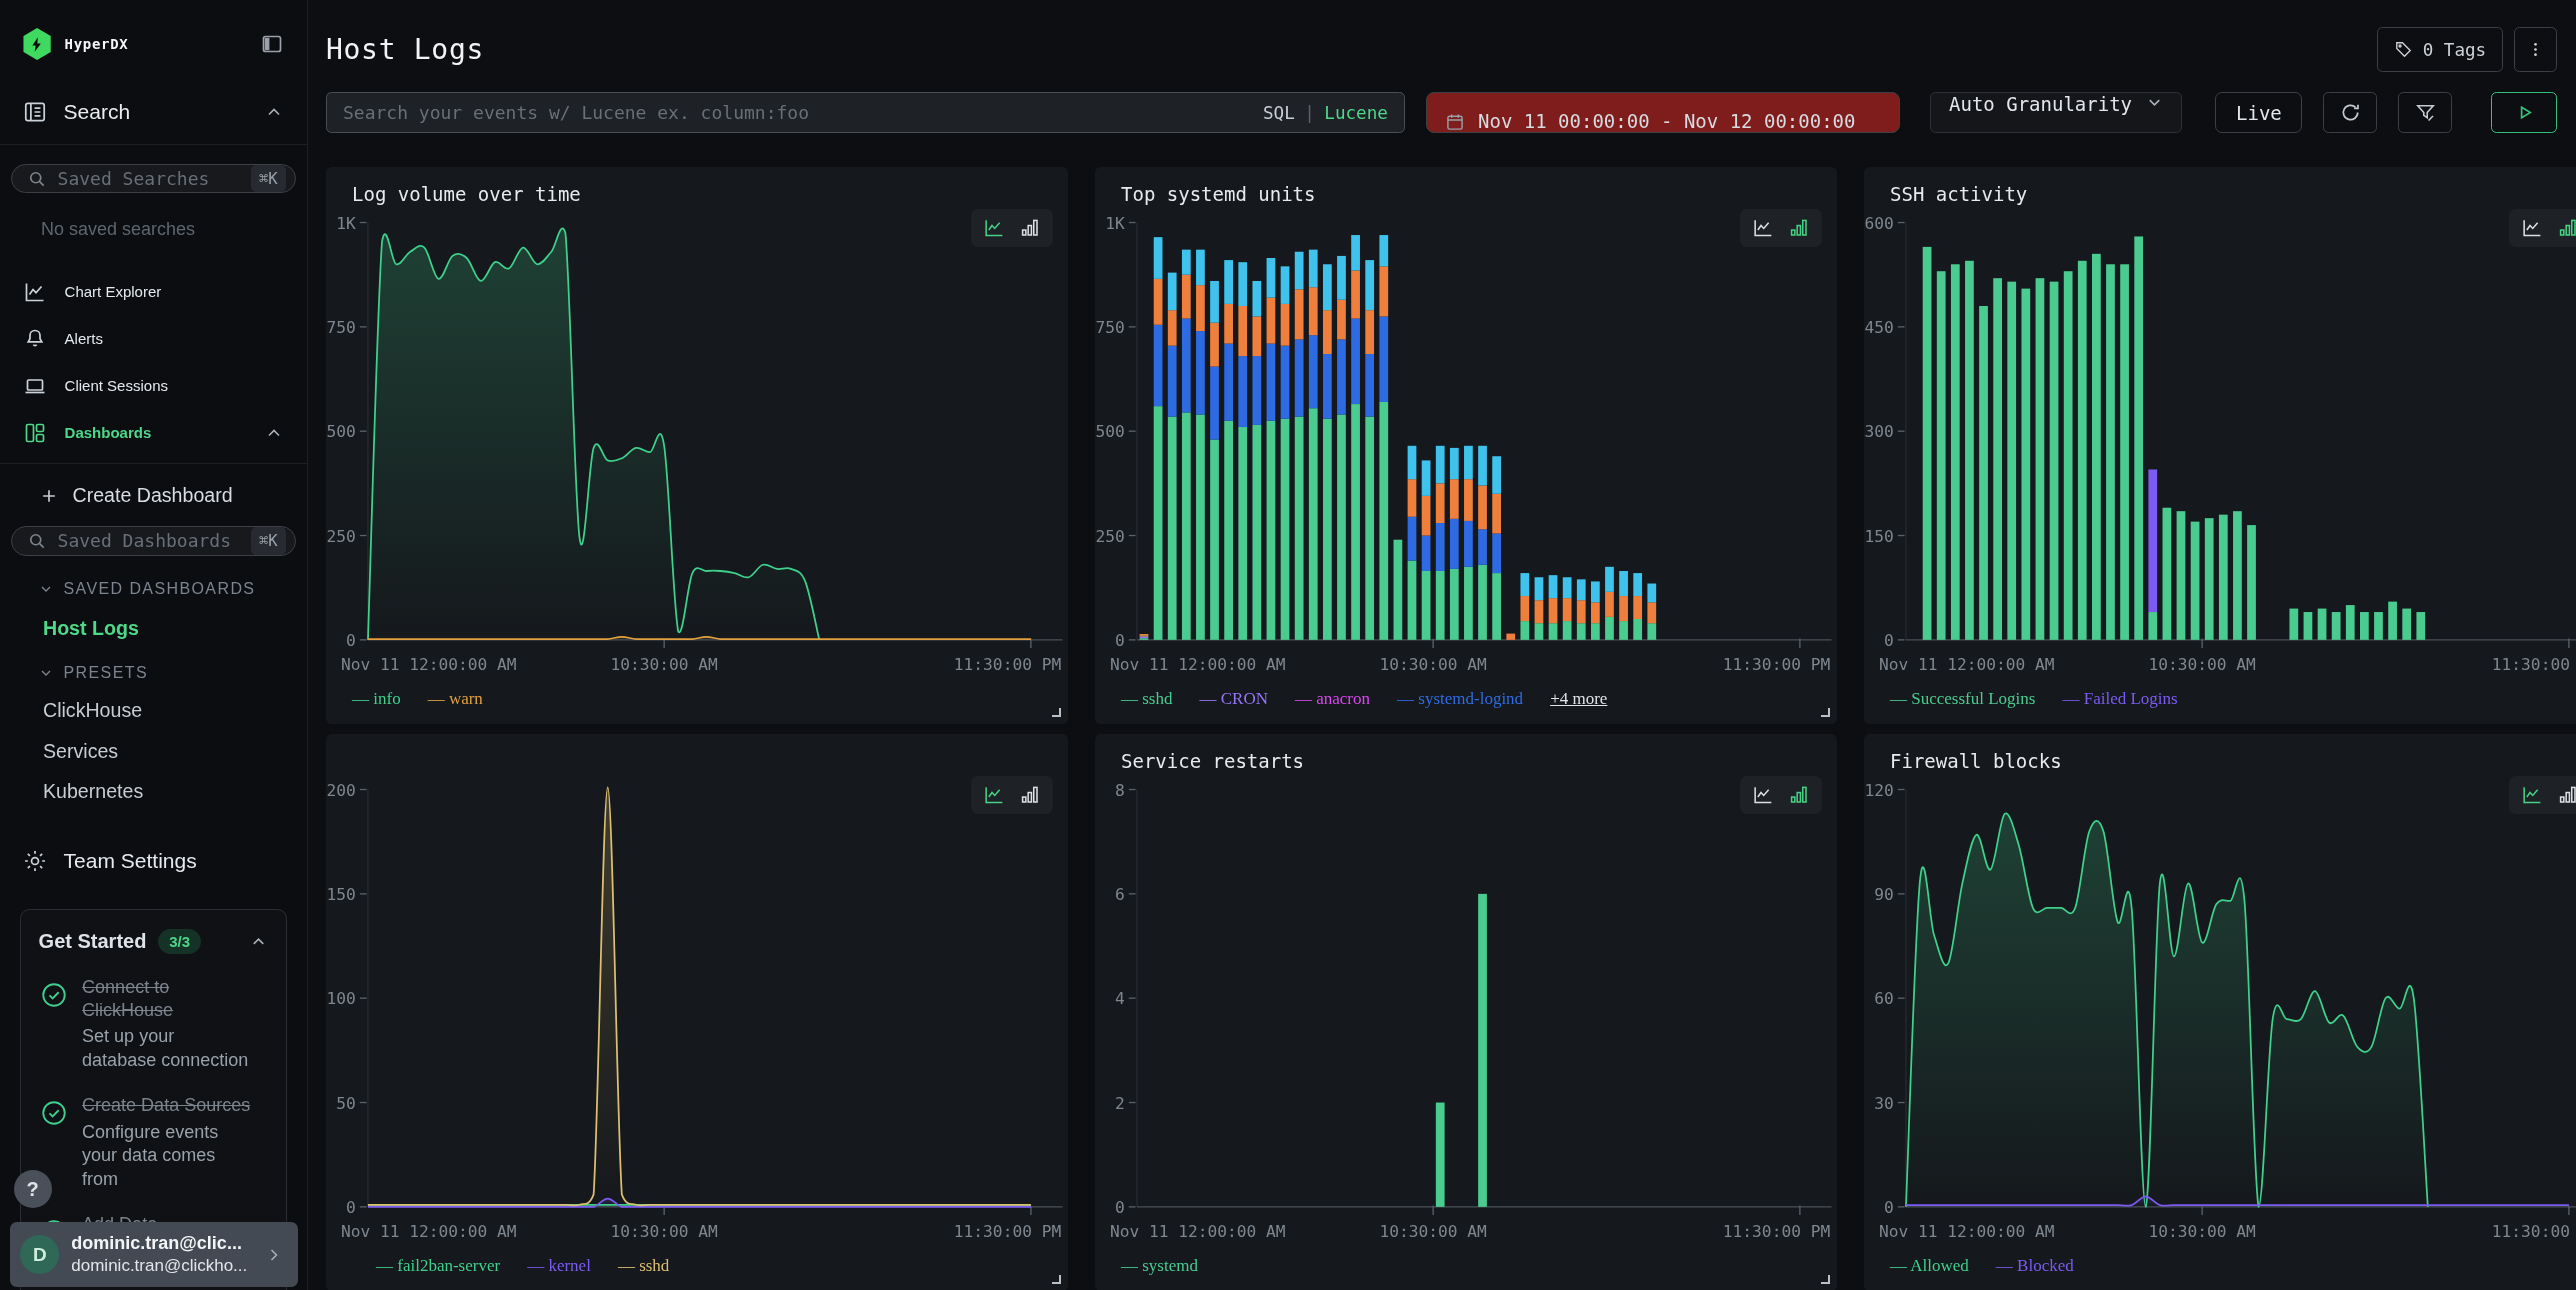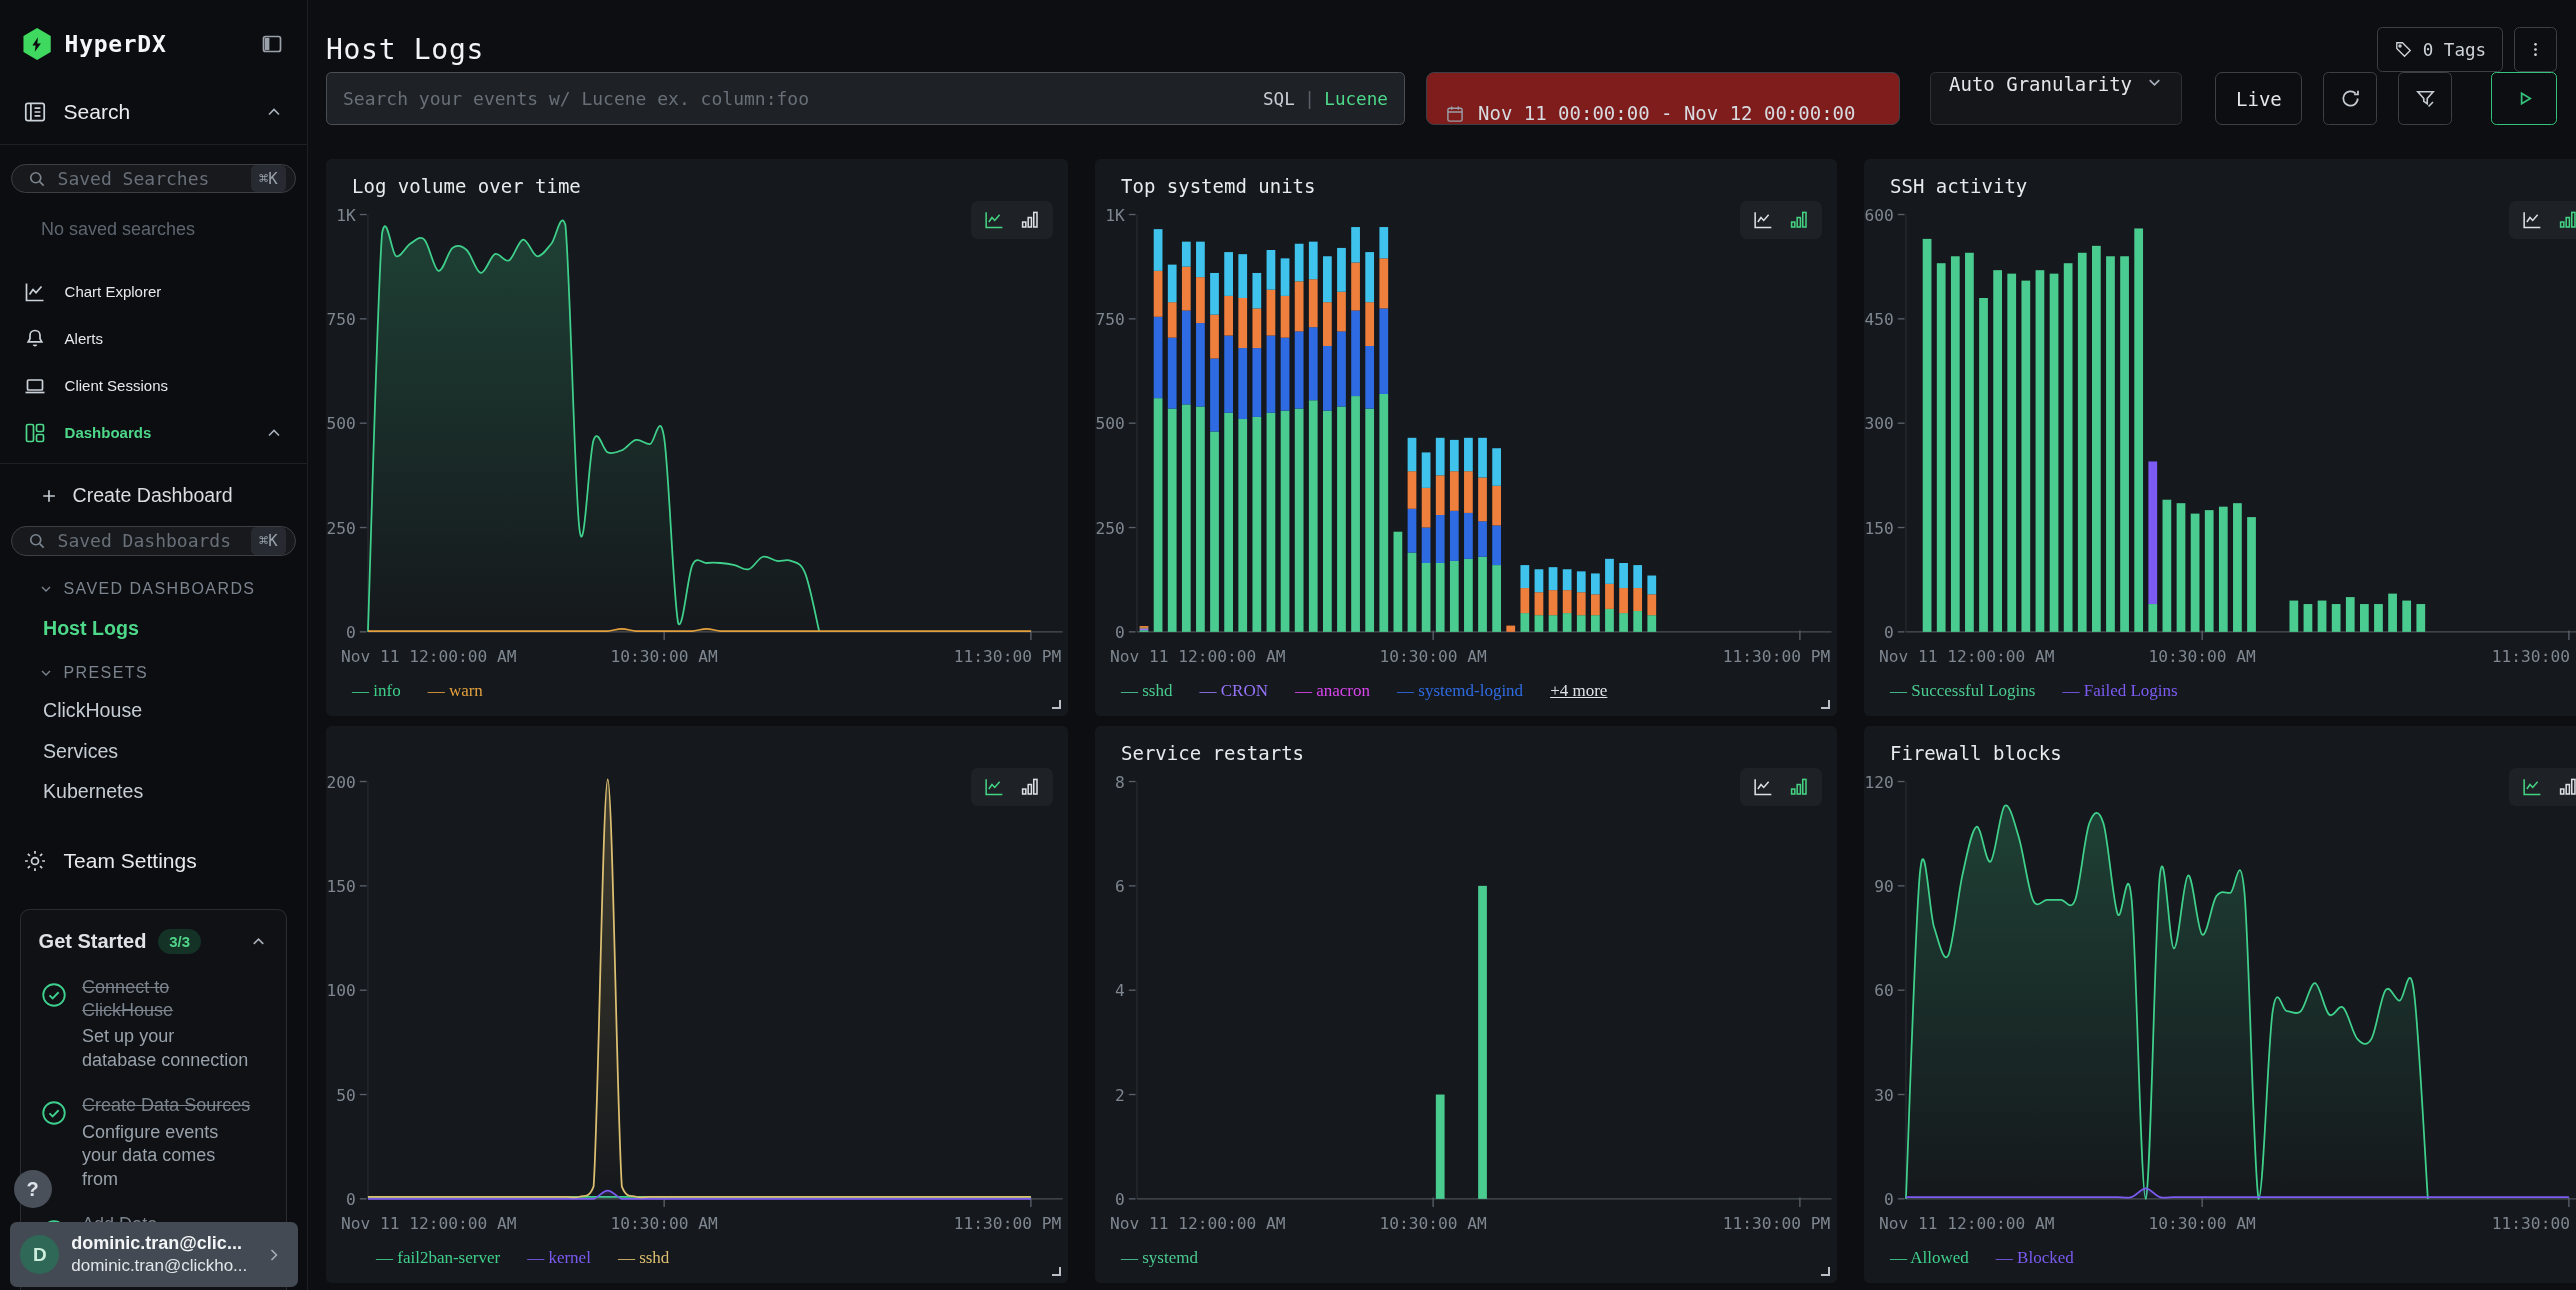--- a/index.html
+++ b/index.html
@@ -3,21 +3,21 @@
 <meta charset="utf-8">
 <style>
   * { margin:0; padding:0; box-sizing:border-box; }
   html,body { width:2576px; height:1291px; overflow:hidden; }
   body { background:#0c0e11; color:#e8ebee; font-family:"Liberation Sans","DejaVu Sans",sans-serif; display:flex; }
 
   
   .sidebar { width:308px; min-width:308px; height:100%; background:#0b0d10; border-right:0.7px solid #1d2126; display:flex; flex-direction:column; position:relative; }
   .logo-row { display:flex; align-items:center; padding:28px 23px 0 21.6px; }
   .logo-hex { width:31px; height:32px; background:#3fd95f; clip-path:polygon(50% 0%,94% 25%,94% 75%,50% 100%,6% 75%,6% 25%); display:flex; align-items:center; justify-content:center; margin-right:12px; }
-  .logo-name { font-family:"DejaVu Sans Mono","Liberation Mono",monospace; font-weight:bold; font-size:23px; color:#f4f6f8; letter-spacing:0.7px; }
+  .logo-name { font-family:"DejaVu Sans Mono","Liberation Mono",monospace; font-weight:bold; font-size:14px; color:#f4f6f8; letter-spacing:0.7px; }
   .logo-spacer { flex:1; }
   .collapse-btn { color:#9aa1ab; display:flex; cursor:pointer; }
 
   .section-row { display:flex; align-items:center; margin-top:39px; padding:0 23px 19px 21.6px; border-bottom:0.7px solid #1d2126; }
   .section-row .sec-icon { color:#ccd2d9; margin-right:16px; display:flex; }
   .section-label { font-size:21px; color:#eaedf0; flex:1; }
   .chev { color:#aab1ba; display:flex; }
 
   .pill-input { margin:19px 10.8px 0 10.8px; height:43px; border-radius:21.6px; border:0.7px solid #3c4046; background:#17191d; display:flex; align-items:center; padding:0 9.5px 0 15px; }
   .pill-input .mag { color:#7c848d; display:flex; margin-right:10.8px; }
@@ -65,21 +65,21 @@
   .user-email { font-size:17px; color:#e2e6ea; white-space:nowrap; margin-top:1.4px; }
 
   
   .main { flex:1; min-width:0; padding:27px 0 0 18px; display:flex; flex-direction:column; }
   .main-top { display:flex; align-items:center; padding-right:19px; }
   .page-title { font-family:"DejaVu Sans Mono","Liberation Mono",monospace; font-size:28px; font-weight:500; color:#f1f3f6; letter-spacing:0.7px; }
   .main-top .grow { flex:1; }
   .tags-btn { height:45px; border:0.7px solid #3c4046; border-radius:5.4px; background:transparent; display:flex; align-items:center; gap:9.5px; padding:0 16px; color:#ced3d9; font-family:"DejaVu Sans Mono","Liberation Mono",monospace; font-size:17.6px; cursor:pointer; }
   .dots-btn { width:43px; height:45px; border:0.7px solid #3c4046; border-radius:5.4px; background:transparent; margin-left:10.8px; color:#ced3d9; display:flex; align-items:center; justify-content:center; cursor:pointer; }
 
-  .toolbar { display:flex; align-items:stretch; gap:21px; padding-right:19px; height:53px; }
+  .toolbar { display:flex; align-items:stretch; gap:21px; margin-top:20px; padding-right:19px; height:53px; }
   .search-box { flex:1; display:flex; align-items:center; background:#1e2126; border:0.7px solid #4a4f56; border-radius:5.4px; padding:0 16px; min-width:0; }
   .search-box input { flex:1; background:transparent; border:none; outline:none; font-family:"DejaVu Sans Mono","Liberation Mono",monospace; font-size:18px; color:#c9ced5; min-width:0; }
   .search-box input::placeholder { color:#686f77; }
   .lang { font-family:"DejaVu Sans Mono","Liberation Mono",monospace; font-size:17.6px; white-space:nowrap; }
   .lang .sql { color:#c9ced5; cursor:pointer; }
   .lang .sep { color:#5a616a; margin:0 9.5px; }
   .lang .lucene { color:#4ed88a; cursor:pointer; }
   .date-btn { width:474px; background:#7f1d1d; border:0.7px solid #3c4046; border-radius:8px; display:flex; align-items:flex-end; gap:13.5px; padding:0 17.6px; font-family:"DejaVu Sans Mono","Liberation Mono",monospace; font-size:19px; color:#d7dbe0; cursor:pointer; flex:none; }
   .date-btn .cal { color:#9aa1ab; display:flex; }
   .gran-btn { width:252px; margin-left:9.5px; background:#14161a; border:0.7px solid #2e3238; border-radius:5.4px; display:flex; justify-content:space-between; padding:0 17.6px; font-family:"DejaVu Sans Mono","Liberation Mono",monospace; font-size:19px; color:#e3e7eb; cursor:pointer; flex:none; }

